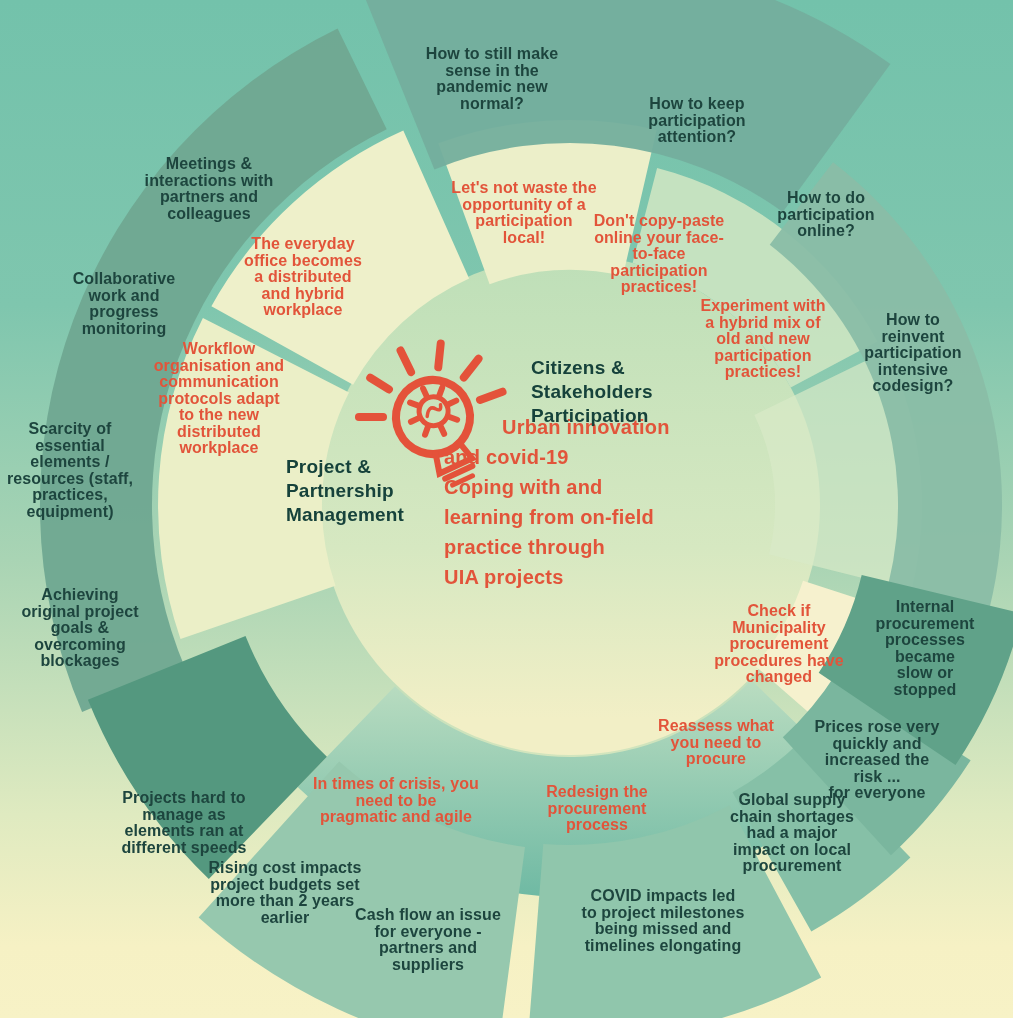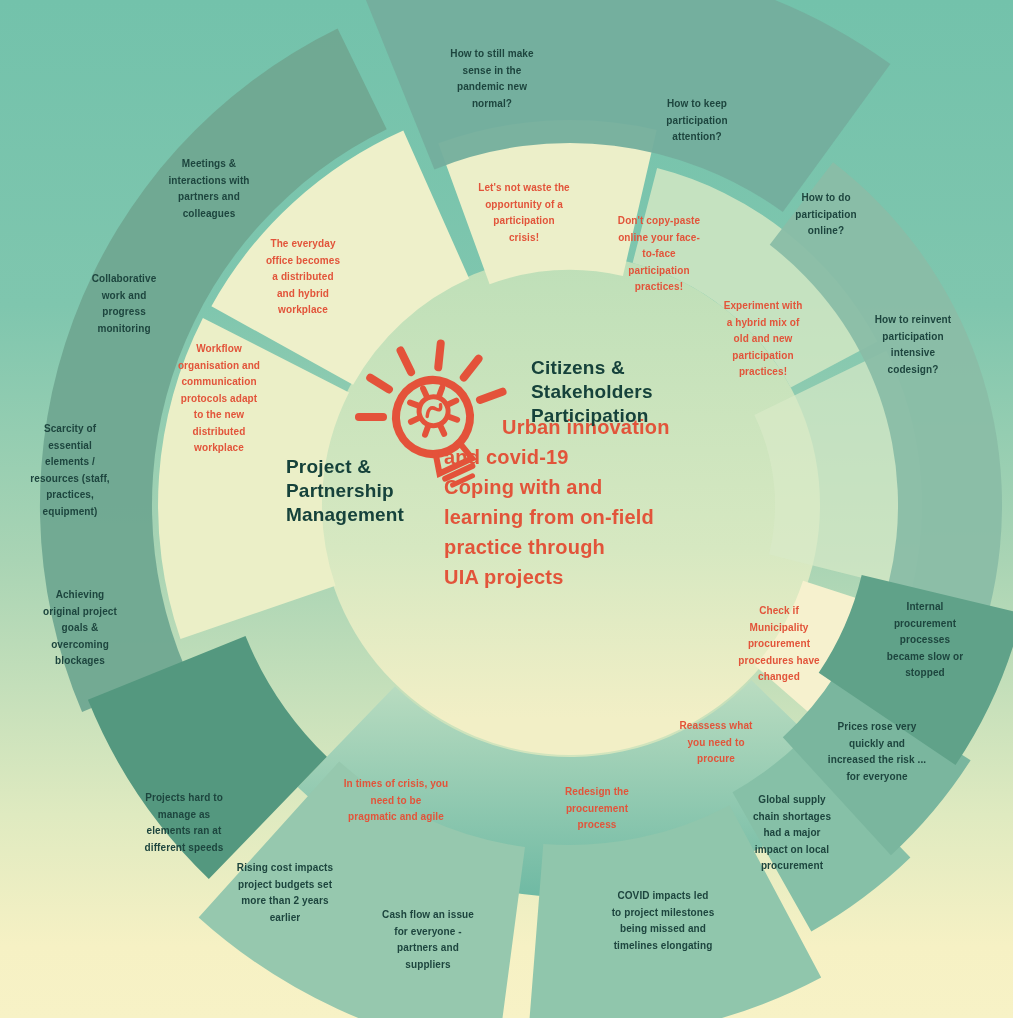--- a/index.html
+++ b/index.html
@@ -4,21 +4,21 @@
 <style>
   html,body{margin:0;padding:0;background:#fff;}
   #stage{
     position:relative;width:1013px;height:1018px;overflow:hidden;
     font-family:"Liberation Sans",sans-serif;
     background:linear-gradient(180deg,#73c2ab 0%,#7fc6ae 30%,#a9d4b4 55%,#dfeac0 80%,#f6f1c4 93%,#f7f2c6 100%);
   }
   #rings{position:absolute;left:0;top:0;}
   .txt{
     position:absolute;font-weight:bold;text-align:center;white-space:pre-line;
-    transform:translateX(-50%);line-height:16.5px;font-size:10px;letter-spacing:.1px;
+    transform:translateX(-50%);line-height:16.5px;font-size:16px;letter-spacing:.1px;
   }
   .q{color:#1d453e;}
   .l{color:#e2543a;}
   .lbl{
     position:absolute;font-weight:bold;font-size:19px;line-height:24px;
     color:#16423b;white-space:pre-line;text-align:left;letter-spacing:.2px;
   }
   .title{
     position:absolute;left:444px;top:412px;width:320px;color:#e2543a;
     font-size:20px;line-height:30px;font-weight:bold;white-space:pre-line;
@@ -163,21 +163,21 @@
 for everyone</div>
   <div class="txt q" style="left:925px;top:599px;">Internal
 procurement
 processes
 became slow or
 stopped</div>
 
   <div class="txt l" style="left:524px;top:180px;">Let's not waste the
 opportunity of a
 participation
-crisis!</div>
+local!</div>
   <div class="txt l" style="left:659px;top:213px;">Don't copy-paste
 online your face-
 to-face
 participation
 practices!</div>
   <div class="txt l" style="left:763px;top:298px;">Experiment with
 a hybrid mix of
 old and new
 participation
 practices!</div>

